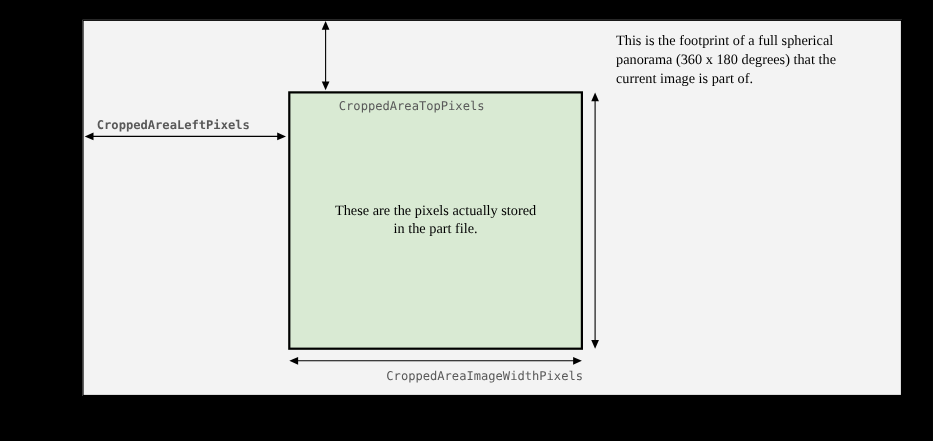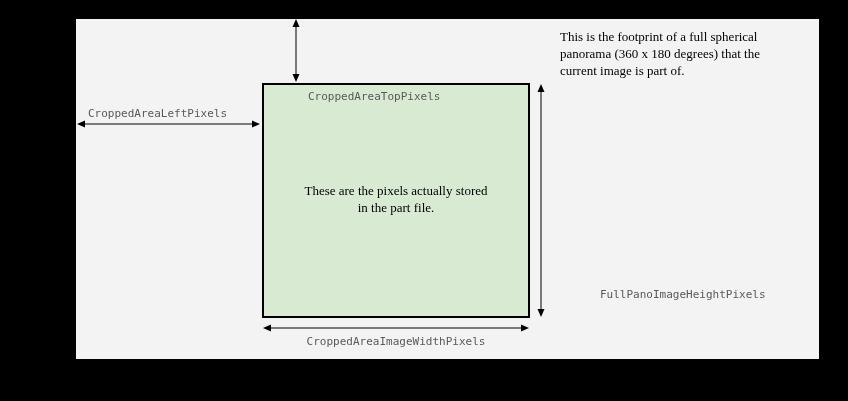--- a/index.html
+++ b/index.html
@@ -62,23 +62,23 @@
     width: 240px;
     text-align: left;
   }
   #arrow-layer {
     position: absolute;
     left: 0;
     top: 0;
     pointer-events: none;
   }
   .label-top    { left: 308px; top: 43px; margin-top: 48px; }
-  .label-left   { left: 88px;  top: 108px; }
+  .label-left   { left: 88px;  top: 108px; font-weight: bold; }
   .label-height { left: 550px; top: 180px; }
-  .label-width  { left: 262px; top: 336px; width: 268px; text-align: center; }
+  .label-width  { left: 262px; top: 336px; width: 268px; text-align: right; }
   .label-fullpano-height { left: 600px; top: 289px; }
 </style>
 </head>
 <body>
 
 <div id="canvas">
 
   <div class="pano-rect"></div>
 
   <div class="crop-rect"></div>
@@ -110,19 +110,18 @@
     </g>
   </svg>
 
   <div class="mono-label label-top">CroppedAreaTopPixels</div>
 
   <div class="mono-label label-left">CroppedAreaLeftPixels</div>
 
 
   <div class="mono-label label-width">CroppedAreaImageWidthPixels</div>
 
-  <div class="mono-label label-fullpano-height">FullPanoImageHeightPixels</div>
 
   <div class="note pano-note">This is the footprint of a full spherical panorama (360 x 180 degrees) that the current image is part of.</div>
 
   <div class="note crop-note">These are the pixels actually stored in the part file.</div>
 
 </div>
 
 </body></html>

